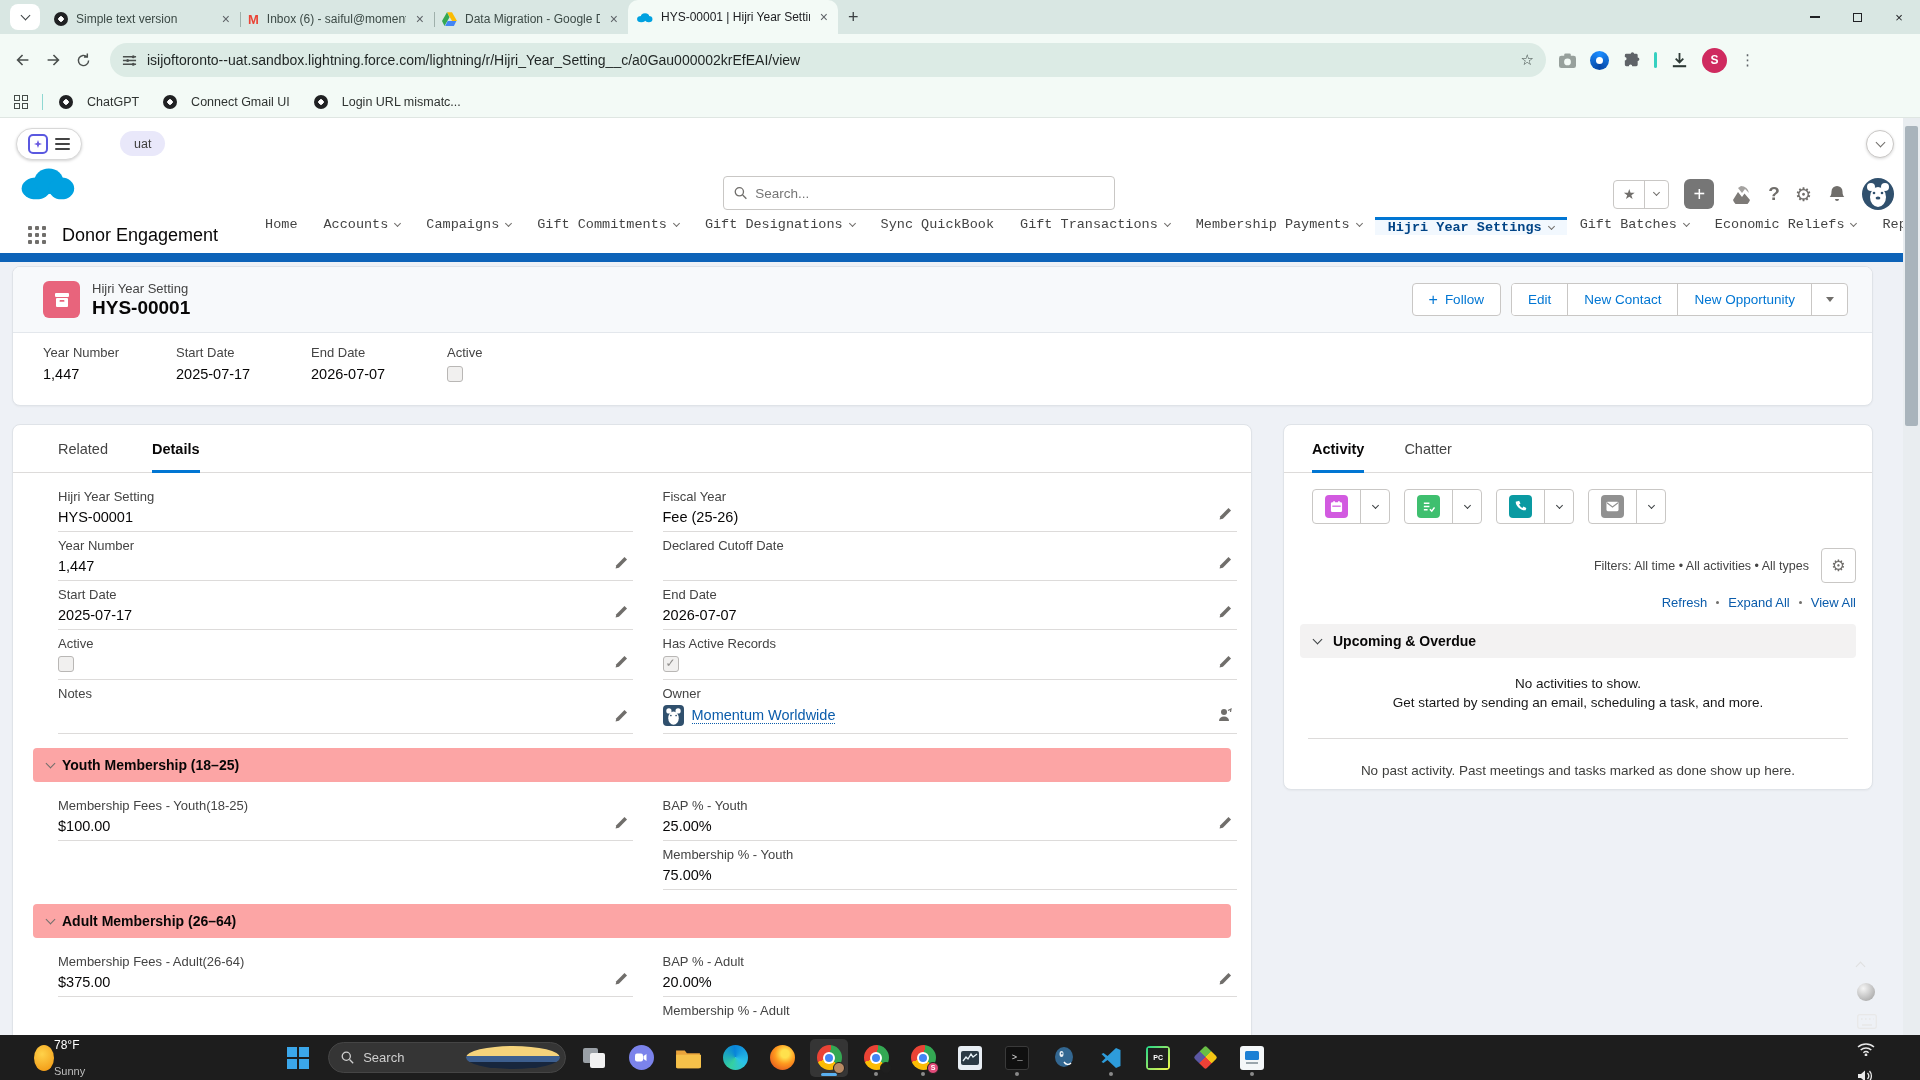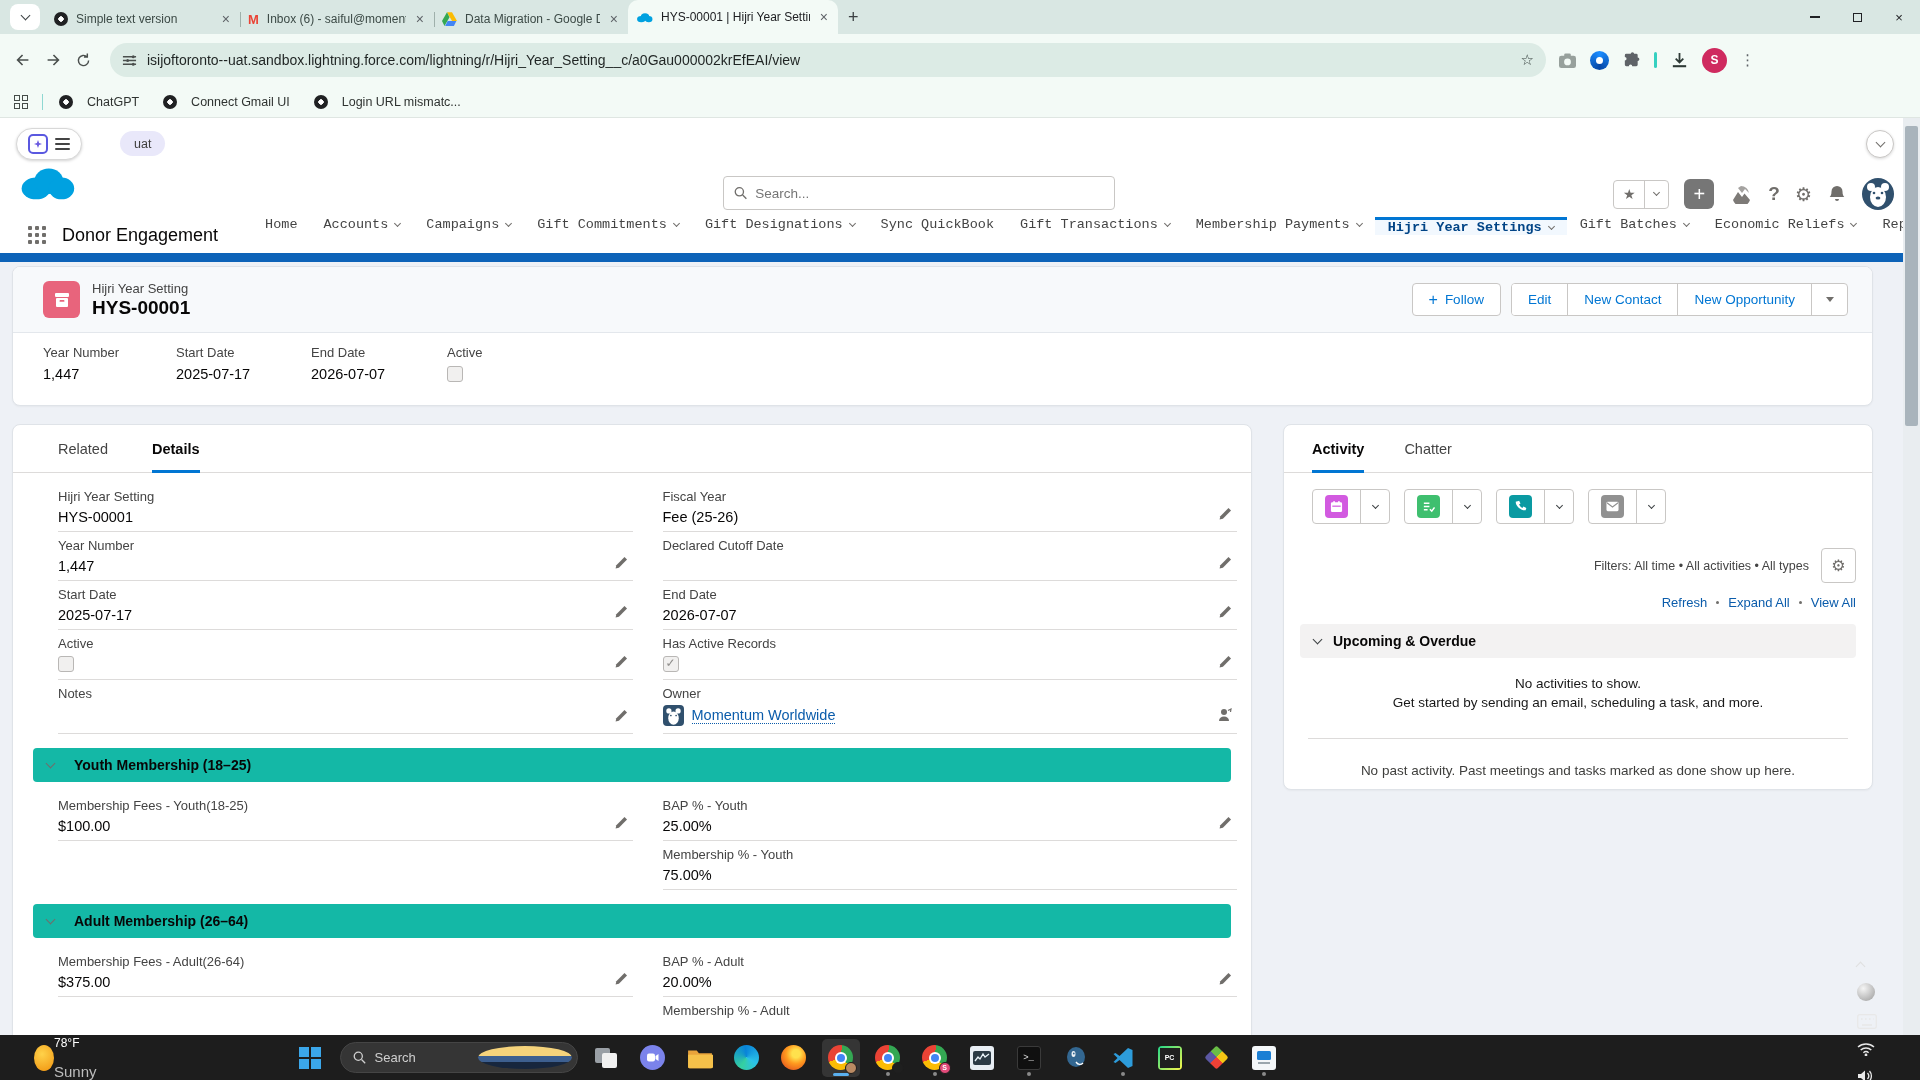--- a/index.html
+++ b/index.html
@@ -101,21 +101,21 @@
 
   .fields { display:grid; grid-template-columns:1fr 1fr; column-gap:30px; padding:10px 14px 0 45px; }
   .fcell { min-height:49px; border-bottom:1px solid #dddbda; position:relative; padding:6px 28px 4px 0; }
   .fcell.noline { border-bottom:none; }
   .flabel { font-size:13px; color:#444; }
   .fvalue { font-size:14.5px; color:#080707; margin-top:5px; min-height:18px; }
   .fvalue a { color:#0b5cab; text-decoration:none; border-bottom:1px dotted #0b5cab; }
   .pencil { position:absolute; right:4px; bottom:10px; }
   .ownerrow { display:flex; align-items:center; gap:8px; margin-top:4px; }
 
-  .sectionbar { margin:14px 20px 0 20px; height:34px; background:#14b8a6; border-radius:4px; display:flex; align-items:center; gap:20px; padding:0 14px; }
+  .sectionbar { margin:14px 20px 0 20px; height:34px; background:#fca5a5; border-radius:4px; display:flex; align-items:center; gap:8px; padding:0 14px; }
   .sectionbar .chev { color:#706e6b; }
   .sectiontitle { font-size:14px; font-weight:bold; color:#080707; }
 
   
   .composer { display:flex; gap:14px; padding:16px 0 0 28px; }
   .acgroup { display:flex; border:1px solid #c9c7c5; border-radius:4px; overflow:hidden; height:35px; }
   .acmain { width:47px; display:flex; align-items:center; justify-content:center; }
   .acdrop { width:29px; border-left:1px solid #c9c7c5; display:flex; align-items:center; justify-content:center; color:#514f4d; }
   .acdrop.dis { color:#c9c7c5; }
   .actile { width:23px; height:23px; border-radius:4px; display:flex; align-items:center; justify-content:center; }
@@ -132,21 +132,21 @@
 
   
   .scrollbar { position:absolute; top:118px; right:0; width:17px; bottom:45px; background:#e9edf0; }
   .scrollthumb { position:absolute; top:8px; left:2px; width:13px; height:300px; background:#a9b4bc; border-radius:2px; }
 
   
   .taskbar { position:absolute; left:0; right:0; bottom:0; height:45px; background:#1d1d1d; display:flex; align-items:center; z-index:10; }
   .weather { display:flex; align-items:center; margin-left:34px; }
   .weatherball { width:20px; height:26px; border-radius:50%; background:radial-gradient(circle at 40% 35%, #ffd24a, #f0930f); }
   .wtemp { color:#fff; font-size:12px; }
-  .wcond { color:#bdbdbd; font-size:15px; margin-top:13px; }
+  .wcond { color:#bdbdbd; font-size:11px; margin-top:13px; }
   .tbcenter { display:flex; align-items:center; gap:9px; margin-left:196px; }
   .winlogo { display:grid; grid-template-columns:10px 10px; grid-gap:2px; margin-right:4px; }
   .winlogo i { width:10px; height:10px; background:#3ba7ea; }
   .tbsearch { width:238px; height:31px; background:#353535; border:1px solid #454545; border-radius:16px; display:flex; align-items:center; padding:0 5px 0 12px; gap:9px; }
   .tbsearch span { color:#cfcfcf; font-size:13px; flex:1; }
   .bingball { width:23px; height:23px; border-radius:50%; background:linear-gradient(180deg,#f5d37b 0 45%, #3d5f8f 45% 70%, #17263d 70%); }
   .tbicon { width:38px; height:38px; display:flex; align-items:center; justify-content:center; position:relative; border-radius:5px; }
   .tbicon.activeapp { background:#353535; }
   .tbicon.activeapp::after { content:""; position:absolute; bottom:1px; left:11px; width:16px; height:3px; border-radius:2px; background:#5ab0f0; }
   .rundot::before { content:""; position:absolute; bottom:1px; left:17px; width:4px; height:4px; border-radius:50%; background:#8a8a8a; }

